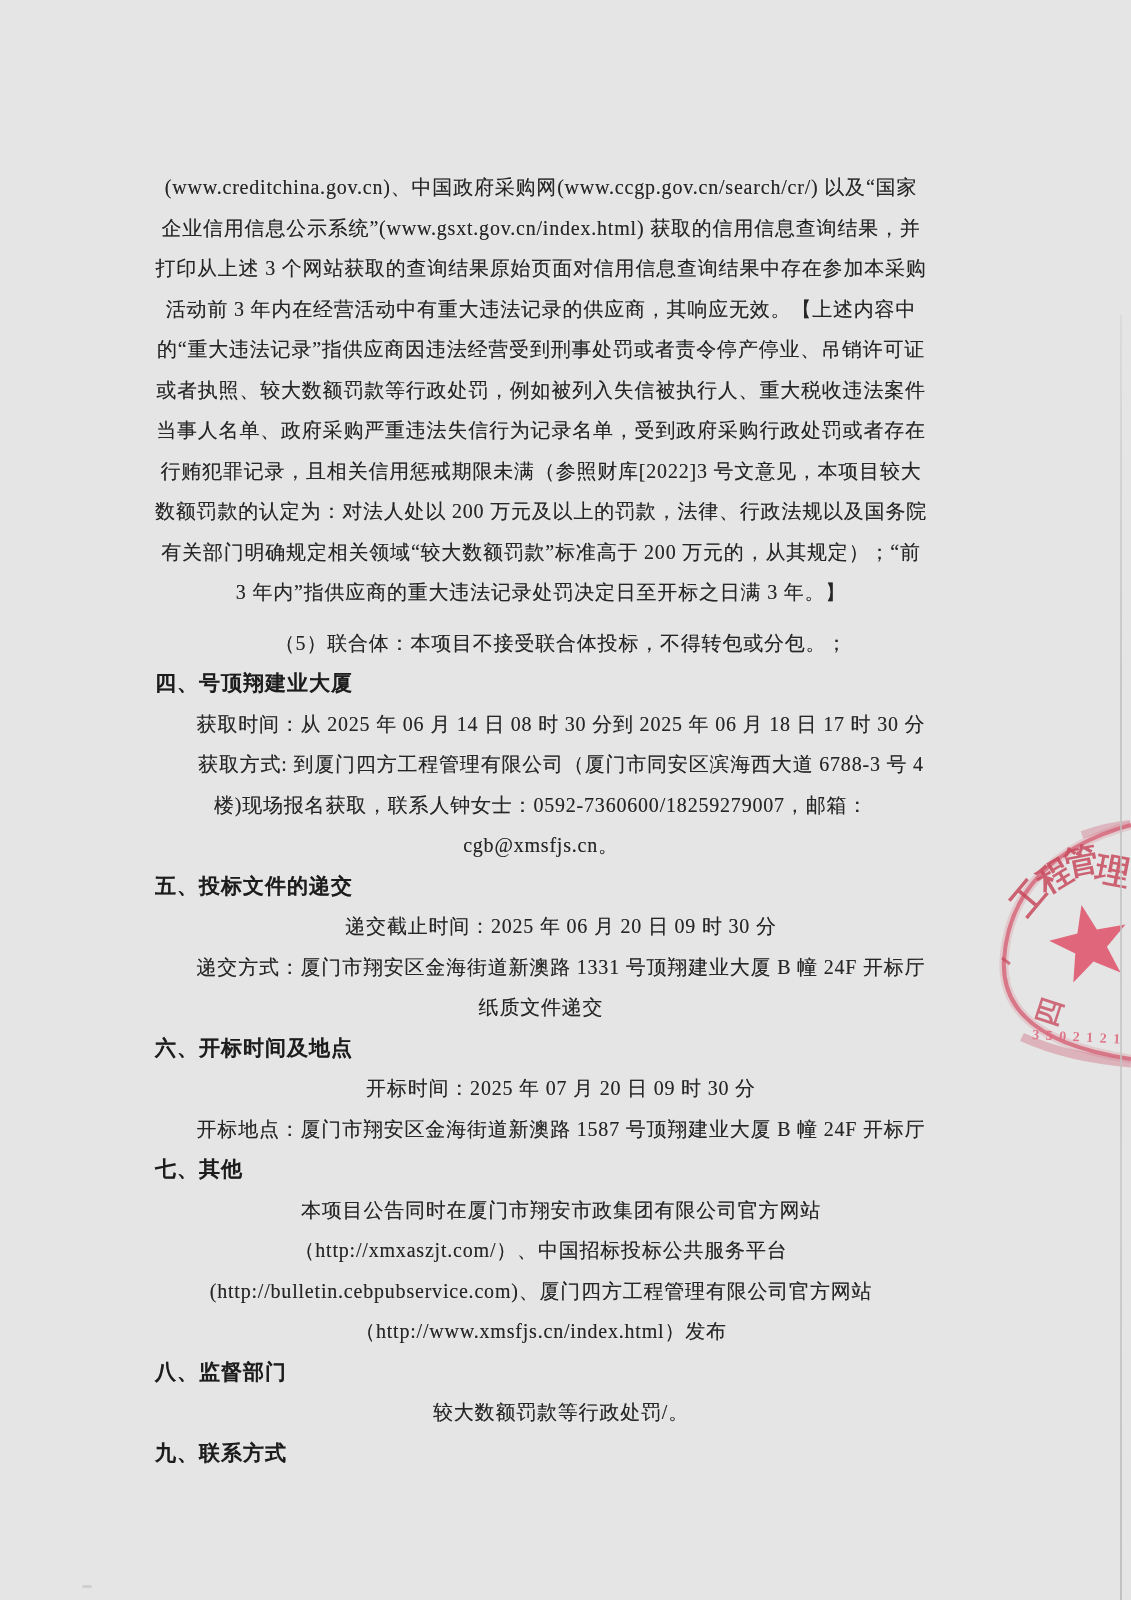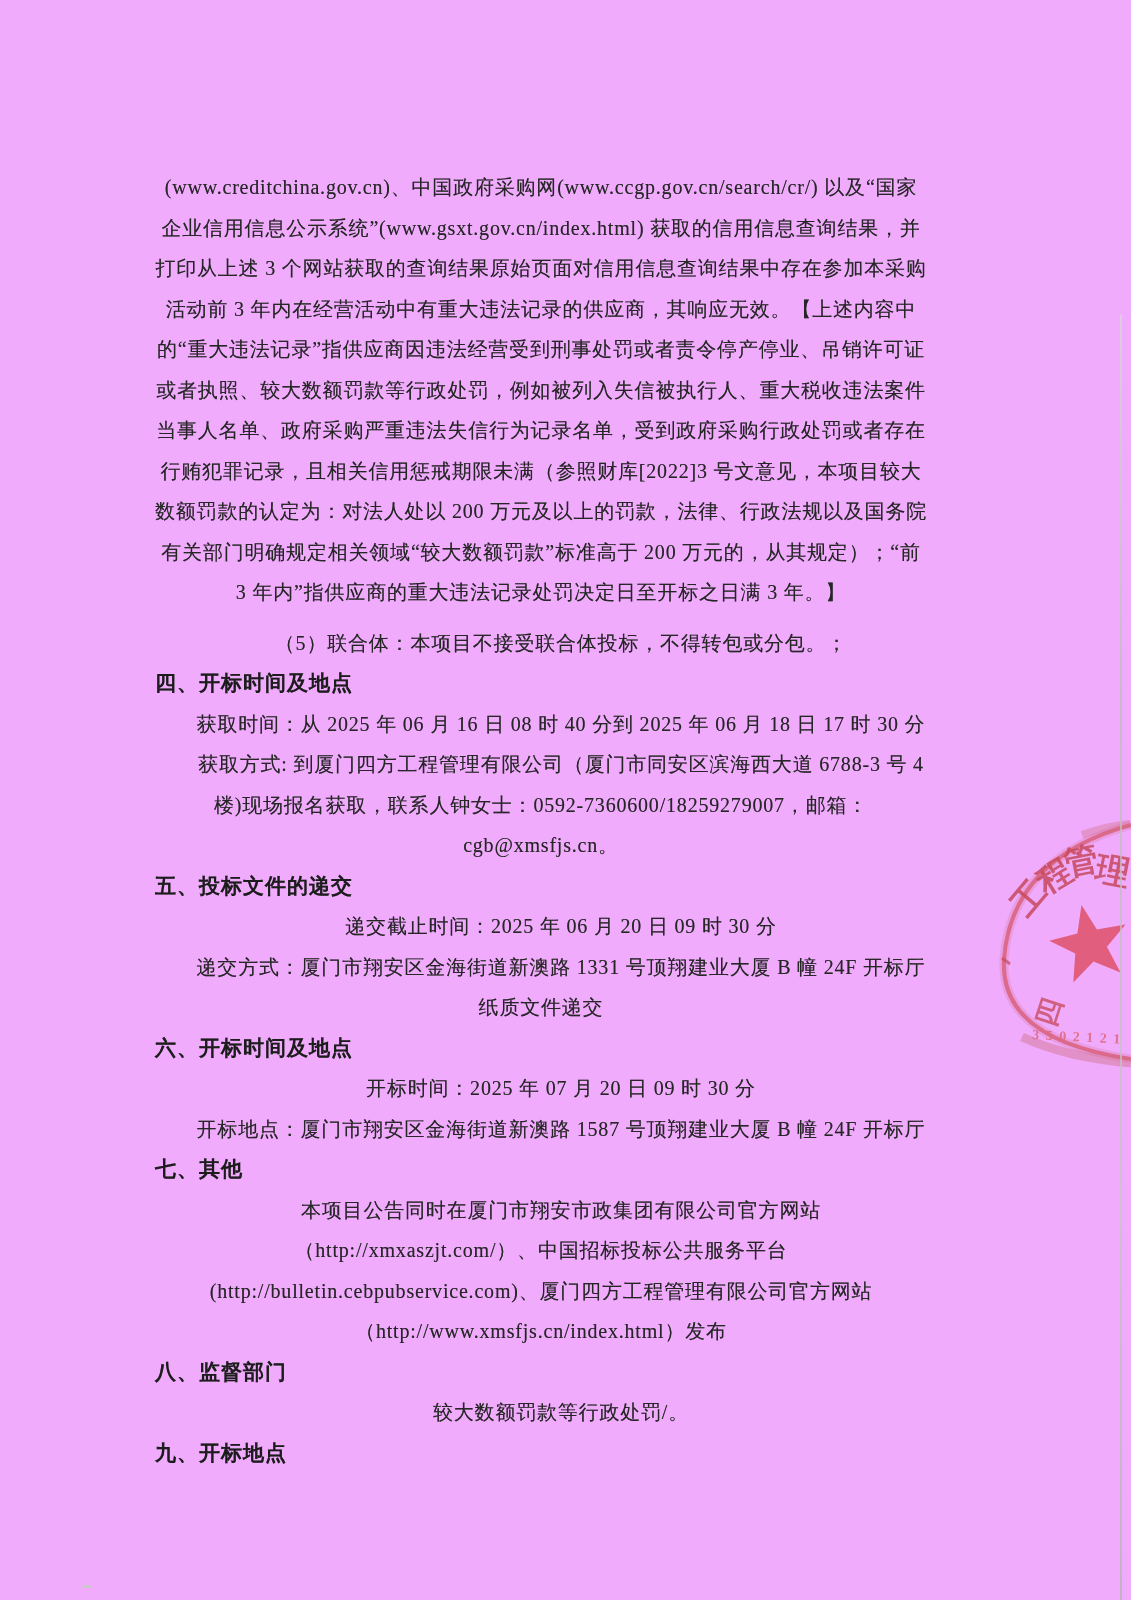--- a/index.html
+++ b/index.html
@@ -1,20 +1,20 @@
 <!DOCTYPE html>
 <html><head>
 <meta charset="utf-8">
 <style>
   html,body{margin:0;padding:0;background:#888;}
   .page{
     position:relative;
     width:1131px;height:1600px;
     margin:0 auto;
-    background:#f0abfc;
+    background:#e5e5e5;
     overflow:hidden;
     font-family:"Liberation Serif","DejaVu Serif",serif;
     color:#262626;
   }
   .content{
     position:absolute;
     left:155px;top:167px;
     width:772px;
     font-size:20px;
     line-height:40.5px;
@@ -70,39 +70,39 @@
 
 <div class="page">
 
   <div class="content">
 
     <p class="justify">(www.creditchina.gov.cn)、中国政府采购网(www.ccgp.gov.cn/search/cr/) 以及“国家企业信用信息公示系统”(www.gsxt.gov.cn/index.html) 获取的信用信息查询结果，并打印从上述 3 个网站获取的查询结果原始页面对信用信息查询结果中存在参加本采购活动前 3 年内在经营活动中有重大违法记录的供应商，其响应无效。【上述内容中的“重大违法记录”指供应商因违法经营受到刑事处罚或者责令停产停业、吊销许可证或者执照、较大数额罚款等行政处罚，例如被列入失信被执行人、重大税收违法案件当事人名单、政府采购严重违法失信行为记录名单，受到政府采购行政处罚或者存在行贿犯罪记录，且相关信用惩戒期限未满（参照财库[2022]3 号文意见，本项目较大数额罚款的认定为：对法人处以 200 万元及以上的罚款，法律、行政法规以及国务院有关部门明确规定相关领域“较大数额罚款”标准高于 200 万元的，从其规定）；“前 3 年内”指供应商的重大违法记录处罚决定日至开标之日满 3 年。】</p>
 
     <p class="indent consortium">（5）联合体：本项目不接受联合体投标，不得转包或分包。；</p>
 
 
-    <h2 class="sec">四、开标时间及地点</h2>
-    <p class="indent">获取时间：从 2025 年 06 月 16 日 08 时 40 分到 2025 年 06 月 18 日 17 时 30 分</p>
+    <h2 class="sec">四、号顶翔建业大厦</h2>
+    <p class="indent">获取时间：从 2025 年 06 月 14 日 08 时 30 分到 2025 年 06 月 18 日 17 时 30 分</p>
     <p class="indent justify">获取方式: 到厦门四方工程管理有限公司（厦门市同安区滨海西大道 6788-3 号 4 楼)现场报名获取，联系人钟女士：0592-7360600/18259279007，邮箱：cgb@xmsfjs.cn。</p>
 
     <h2 class="sec">五、投标文件的递交</h2>
     <p class="indent">递交截止时间：2025 年 06 月 20 日 09 时 30 分</p>
     <p class="indent justify">递交方式：厦门市翔安区金海街道新澳路 1331 号顶翔建业大厦 B 幢 24F 开标厅纸质文件递交</p>
 
     <h2 class="sec">六、开标时间及地点</h2>
     <p class="indent">开标时间：2025 年 07 月 20 日 09 时 30 分</p>
     <p class="indent">开标地点：厦门市翔安区金海街道新澳路 1587 号顶翔建业大厦 B 幢 24F 开标厅</p>
 
     <h2 class="sec">七、其他</h2>
     <p class="indent justify">本项目公告同时在厦门市翔安市政集团有限公司官方网站（http://xmxaszjt.com/）、中国招标投标公共服务平台(http://bulletin.cebpubservice.com)、厦门四方工程管理有限公司官方网站（http://www.xmsfjs.cn/index.html）发布</p>
 
     <h2 class="sec">八、监督部门</h2>
     <p class="indent">较大数额罚款等行政处罚/。</p>
 
-    <h2 class="sec">九、开标地点</h2>
+    <h2 class="sec">九、联系方式</h2>
 
   </div>
 
   <svg class="stamp" viewBox="0 0 141 285" xmlns="http://www.w3.org/2000/svg">
 
     <path d="M 141 35 C 60 57, 18 105, 14 170 C 11 227, 60 257, 141 269" fill="none" stroke="#d5566c" stroke-width="4" opacity="0.72"></path>
     <path d="M 141 35 C 60 57, 18 105, 14 170 C 11 227, 60 257, 141 269" fill="none" stroke="#d5566c" stroke-width="9" opacity="0.18"></path>
     <path d="M 92 45 C 112 38, 128 35, 140 34" fill="none" stroke="#cf6d80" stroke-width="8" opacity="0.38"></path>
     <path d="M 32 247 C 67 263, 102 269, 141 273" fill="none" stroke="#cf6d80" stroke-width="9" opacity="0.42"></path>
 

